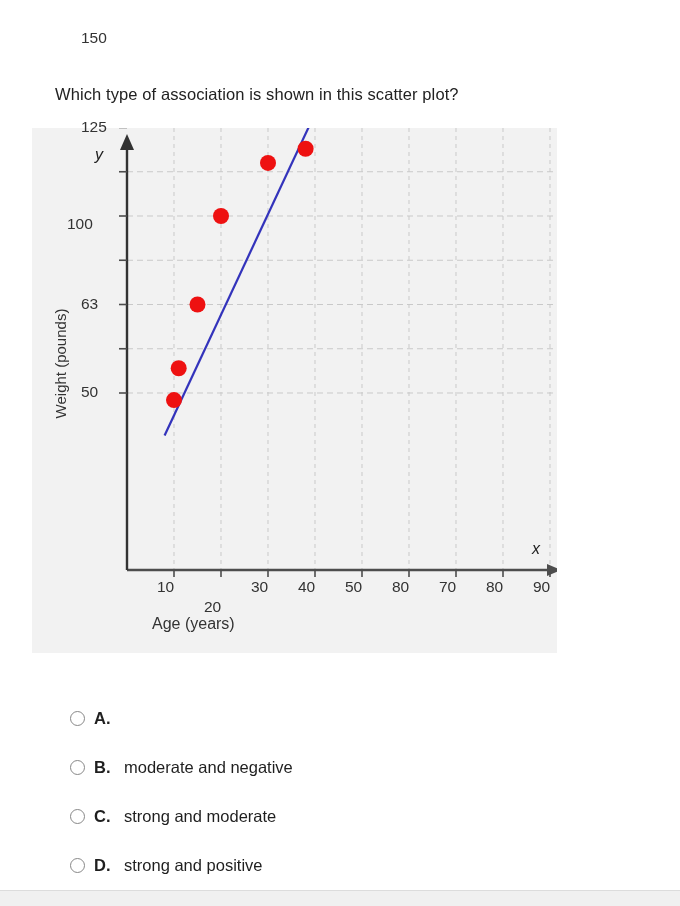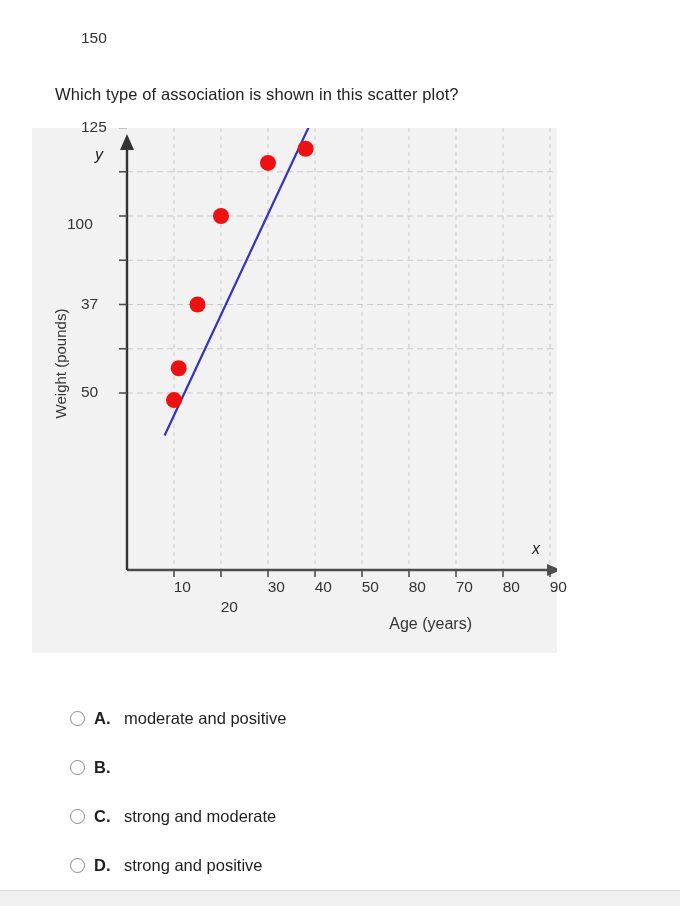--- a/index.html
+++ b/index.html
@@ -27,35 +27,35 @@
   .plot{position:absolute;left:0;top:0;width:525px;height:525px;}
 
   .ylabel{
     position:absolute;left:-102px;top:227px;
     width:260px;text-align:center;
     transform:rotate(-90deg);
     font-size:15px;color:#333;white-space:nowrap;
   }
   .xlabel{
     position:absolute;left:120px;top:487px;width:320px;
-    text-align:right;font-size:16px;color:#333;
+    text-align:left;font-size:16px;color:#333;
   }
 
   .axis-letter{
     position:absolute;font-size:16px;font-style:italic;color:#222;
   }
   .axis-letter.y{left:63px;top:18px;}
   .axis-letter.x{left:500px;top:412px;}
 
   .ytick-label{
     position:absolute;right:0;width:34px;text-align:left;
     font-size:15.5px;color:#333;
   }
   .xtick-label{
-    position:absolute;width:34px;text-align:right;
+    position:absolute;width:34px;text-align:left;
     font-size:15.5px;color:#333;top:450px;
   }
 
   
   .options{position:absolute;left:70px;top:694px;width:560px;}
   .option{
     display:flex;align-items:center;height:49px;
     font-size:16.5px;color:#1f1f1f;
   }
   .radio{
@@ -142,21 +142,21 @@
           <circle cx="189" cy="88" r="8" fill="#ee1111"></circle>
           <circle cx="236" cy="34.89999999999998" r="8" fill="#ee1111"></circle>
           <circle cx="273.6" cy="20.74000000000001" r="8" fill="#ee1111"></circle>
           <circle cx="306.5" cy="-18.19999999999999" r="8" fill="#ee1111"></circle>
           <circle cx="320.6" cy="-50.06" r="8" fill="#ee1111"></circle>
         </g>
     </svg>
 
     <div id="ytick-labels">
         <div class="ytick-label" style="top: 255px; right: 442px;">50</div>
-        <div class="ytick-label" style="top: 166.5px; right: 442px;">37</div>
+        <div class="ytick-label" style="top: 166.5px; right: 442px;">63</div>
         <div class="ytick-label" style="top: 78px; right: 456px; margin-top: 9px;">100</div>
         <div class="ytick-label" style="top: -10.5px; right: 442px;">125</div>
         <div class="ytick-label" style="top: -99px; right: 442px;">150</div>
       </div>
     <div id="xtick-labels">
         <div class="xtick-label" style="left: 125px;">10</div>
         <div class="xtick-label" style="left: 172px; margin-top: 20px;">20</div>
         <div class="xtick-label" style="left: 219px;">30</div>
         <div class="xtick-label" style="left: 266px;">40</div>
         <div class="xtick-label" style="left: 313px;">50</div>
@@ -164,25 +164,25 @@
         <div class="xtick-label" style="left: 407px;">70</div>
         <div class="xtick-label" style="left: 454px;">80</div>
         <div class="xtick-label" style="left: 501px;">90</div>
       </div>
   </div>
 
   <div class="options" id="options">
       <div class="option">
         <span class="radio"></span>
         <span class="opt-letter">A.</span>
-        <span class="opt-text">moderate and positive</span>
       </div>
       <div class="option">
         <span class="radio"></span>
         <span class="opt-letter">B.</span>
+        <span class="opt-text">moderate and negative</span>
       </div>
       <div class="option">
         <span class="radio"></span>
         <span class="opt-letter">C.</span>
         <span class="opt-text">strong and moderate</span>
       </div>
       <div class="option">
         <span class="radio"></span>
         <span class="opt-letter">D.</span>
         <span class="opt-text">strong and positive</span>

